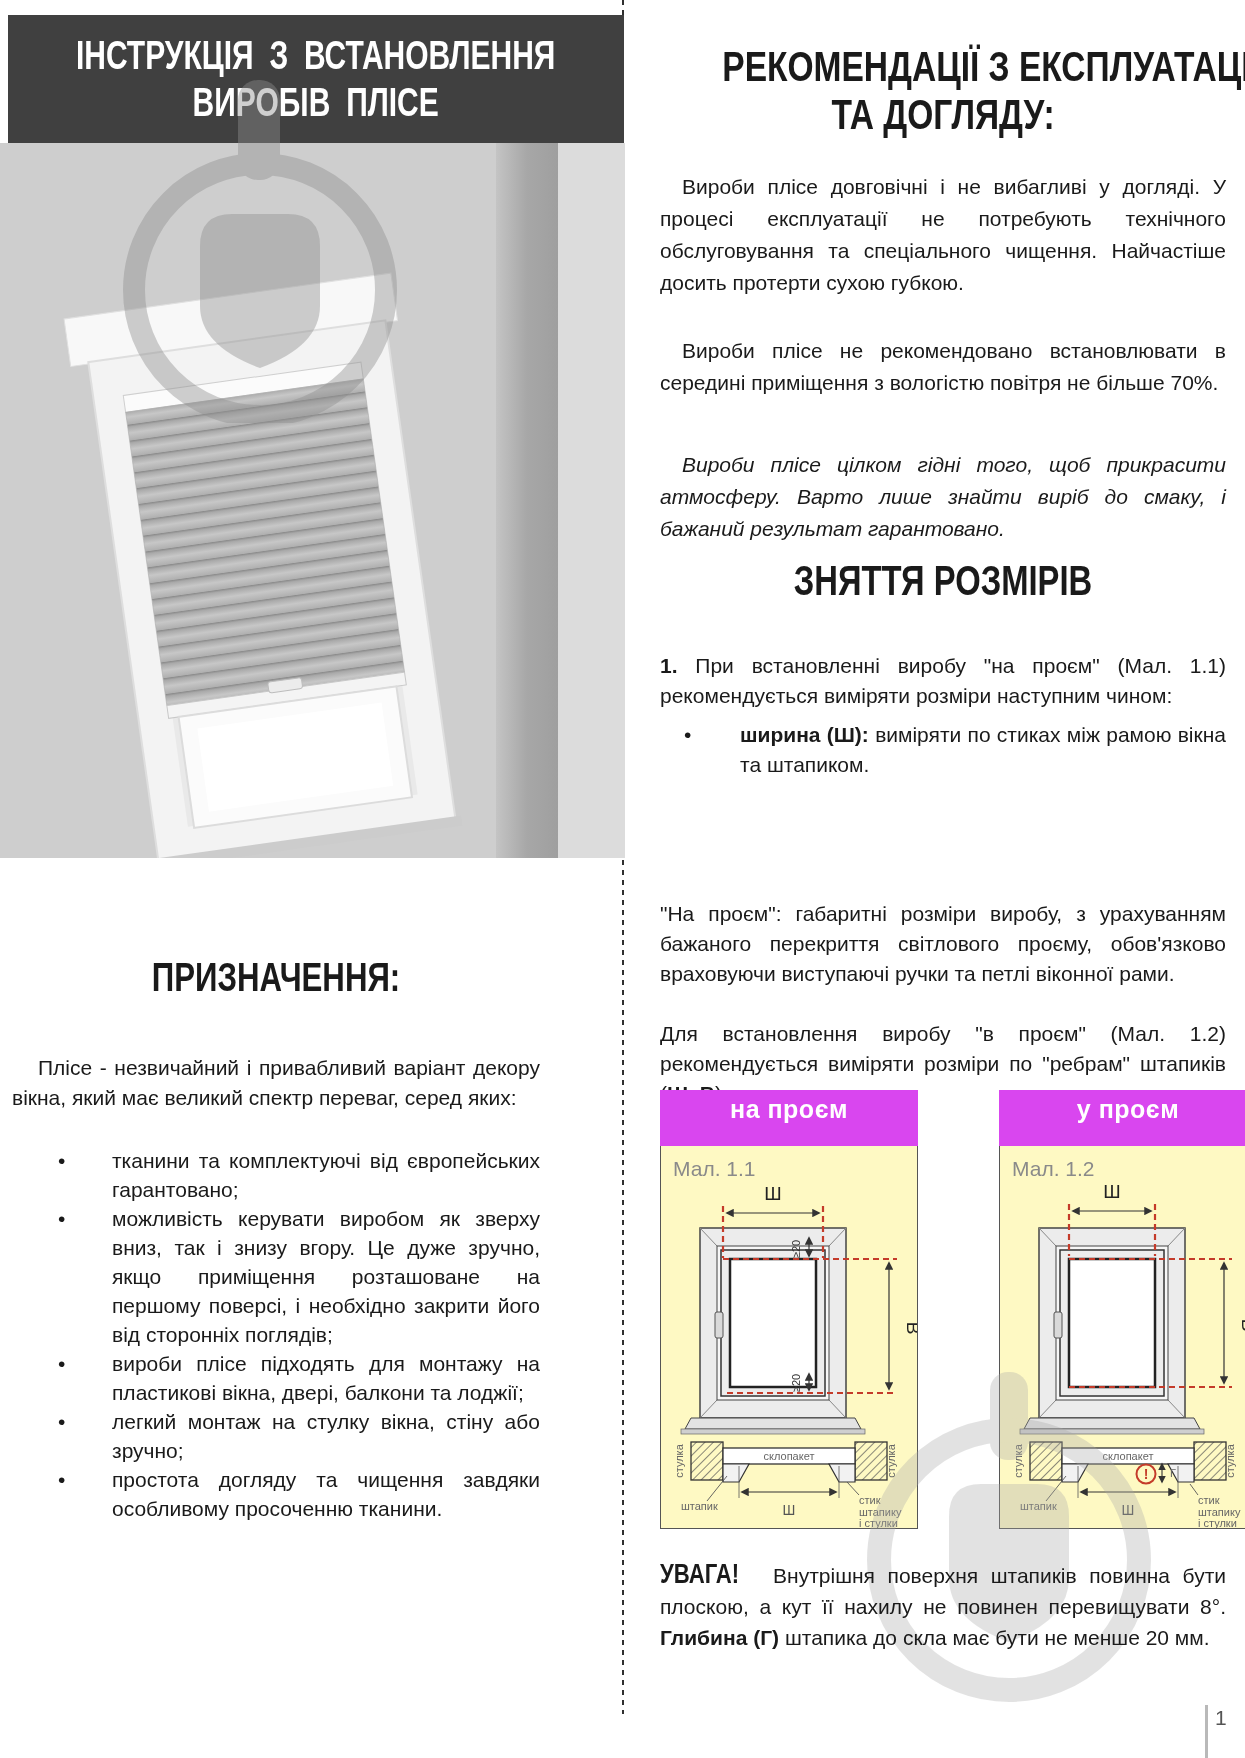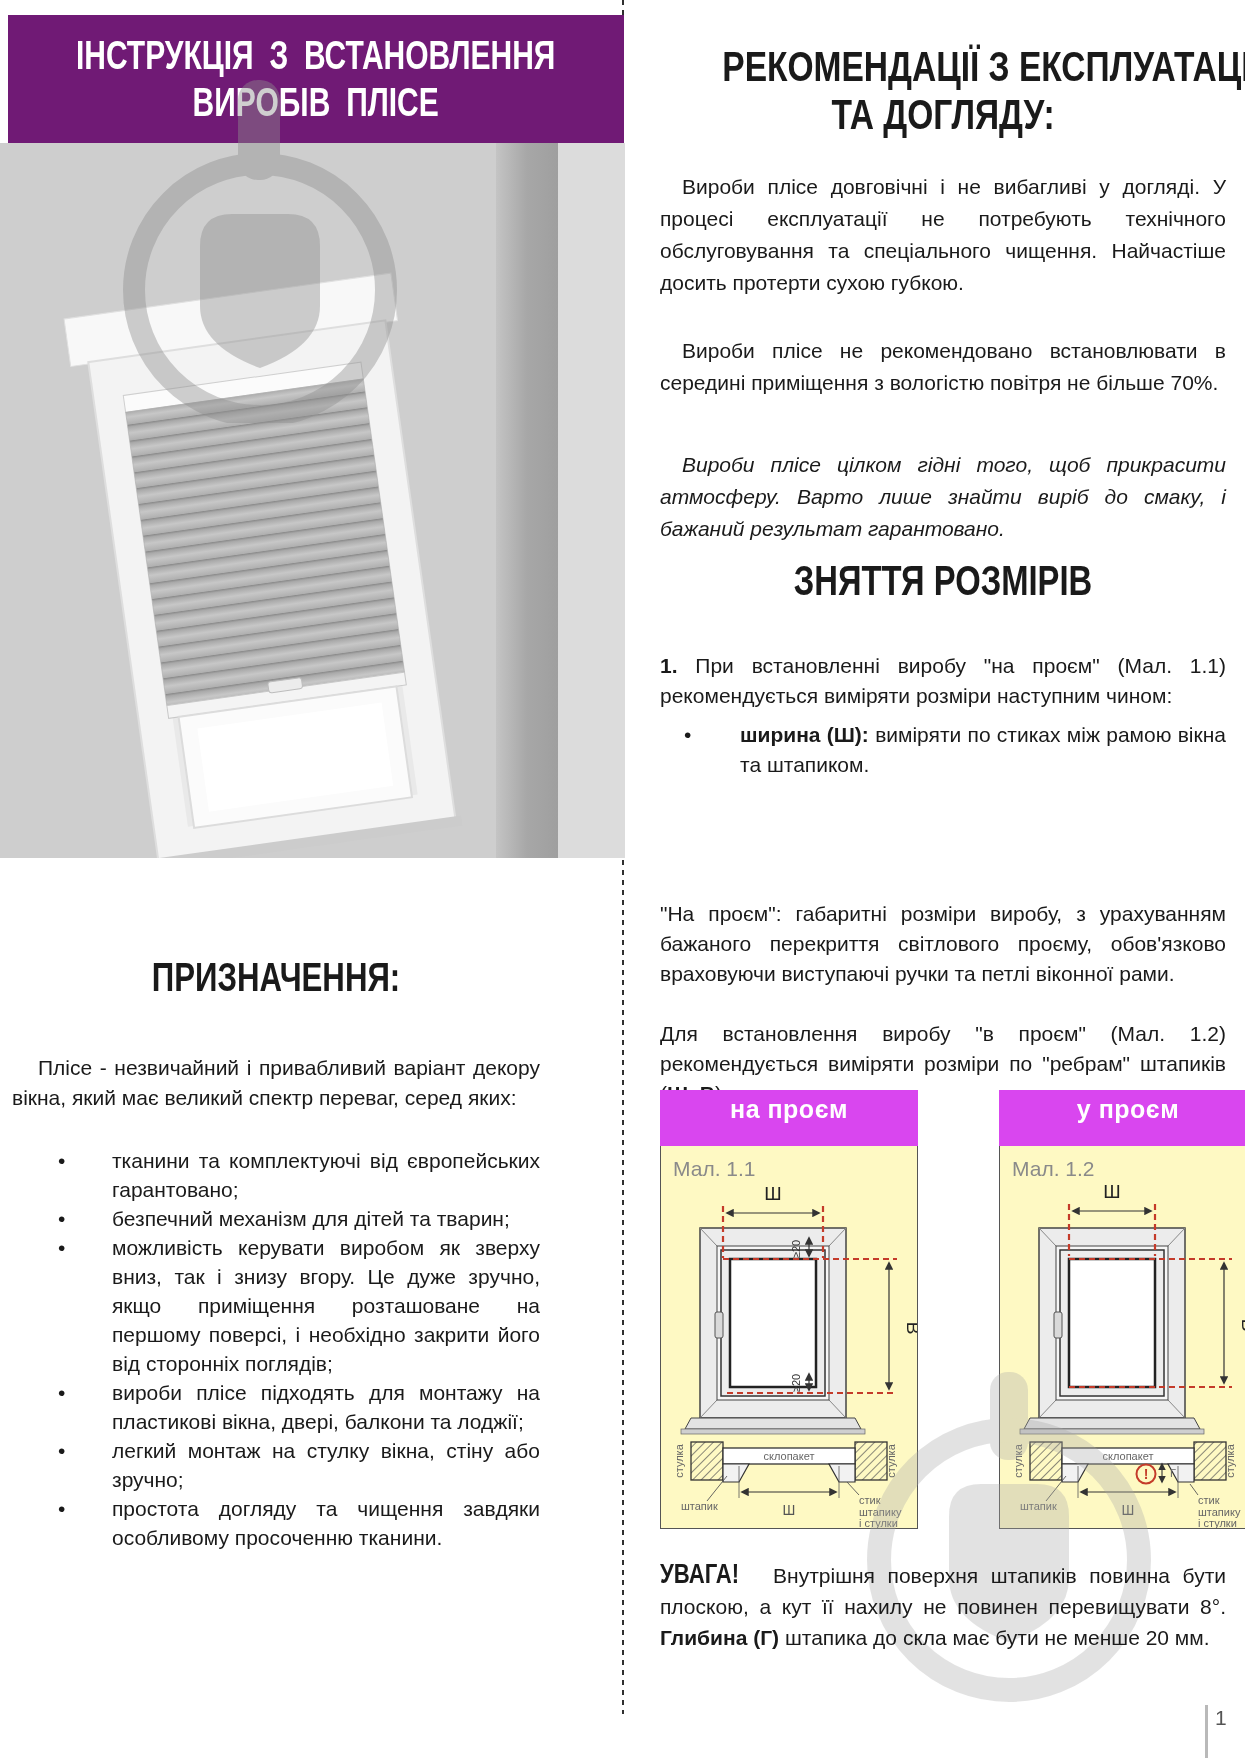--- a/index.html
+++ b/index.html
@@ -5,21 +5,21 @@
   html,body{margin:0;padding:0;}
   body{
     width:1245px;height:1758px;position:relative;background:#ffffff;
     font-family:"Liberation Sans",sans-serif;color:#1a1a1a;overflow:hidden;
   }
   .abs{position:absolute;}
   
   .divider{left:622px;top:0;width:2px;height:1714px;
     background:repeating-linear-gradient(to bottom,#2f2f2f 0 5px,transparent 5px 10px);}
   
-  .instr-header{left:8px;top:15px;width:616px;height:128px;background:#701a75;
+  .instr-header{left:8px;top:15px;width:616px;height:128px;background:#404040;
     display:flex;align-items:center;justify-content:center;}
   .instr-header .ttl{display:block;transform:scaleX(.75);transform-origin:center;
     color:#ffffff;font-weight:bold;font-size:40px;line-height:1.18;text-align:center;
     word-spacing:10px;white-space:nowrap;}
   
   .cond-block{display:block;transform:scaleX(.78);transform-origin:center;white-space:nowrap;}
   h1,h2{margin:0;font-weight:bold;text-align:center;}
   .care-title{left:660px;top:42px;width:566px;font-size:43px;line-height:1.12;}
   .meas-title{left:660px;top:557px;width:566px;font-size:42px;}
   .purp-title{left:12px;top:955px;width:528px;font-size:40px;}
@@ -111,21 +111,20 @@
 </svg>
 
 <h2 class="abs purp-title">
     <span class="cond-block">ПРИЗНАЧЕННЯ:</span>
   </h2>
 
 <p class="abs para purp-intro">Плісе - незвичайний і привабливий варіант декору вікна, який має великий спектр переваг, серед яких:</p>
 
 <ul class="abs l-list">
   <li>тканини та комплектуючі від європейських гарантовано;</li>
-  <li>безпечний механізм для дітей та тварин;</li>
   <li>можливість керувати виробом як зверху вниз, так і знизу вгору. Це дуже зручно, якщо приміщення розташоване на першому поверсі, і необхідно закрити його від сторонніх поглядів;</li>
   <li>вироби плісе підходять для монтажу на пластикові вікна, двері, балкони та лоджії;</li>
   <li>легкий монтаж на стулку вікна, стіну або зручно;</li>
   <li>простота догляду та чищення завдяки особливому просоченню тканини.</li>
 </ul>
 
 <h1 class="abs care-title">
     <span class="cond-block"><span>РЕКОМЕНДАЦІЇ З ЕКСПЛУАТАЦІЇ</span><br><span>ТА ДОГЛЯДУ:</span></span>
   </h1>
 

